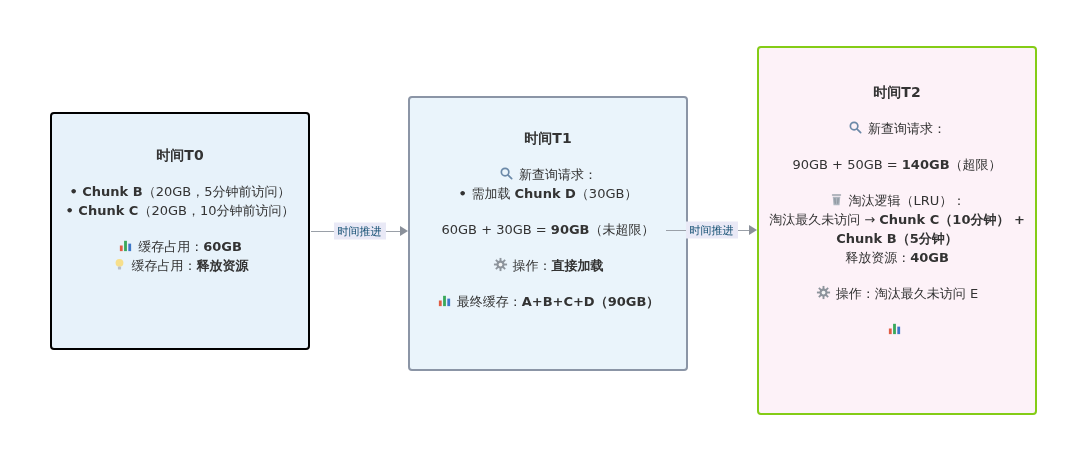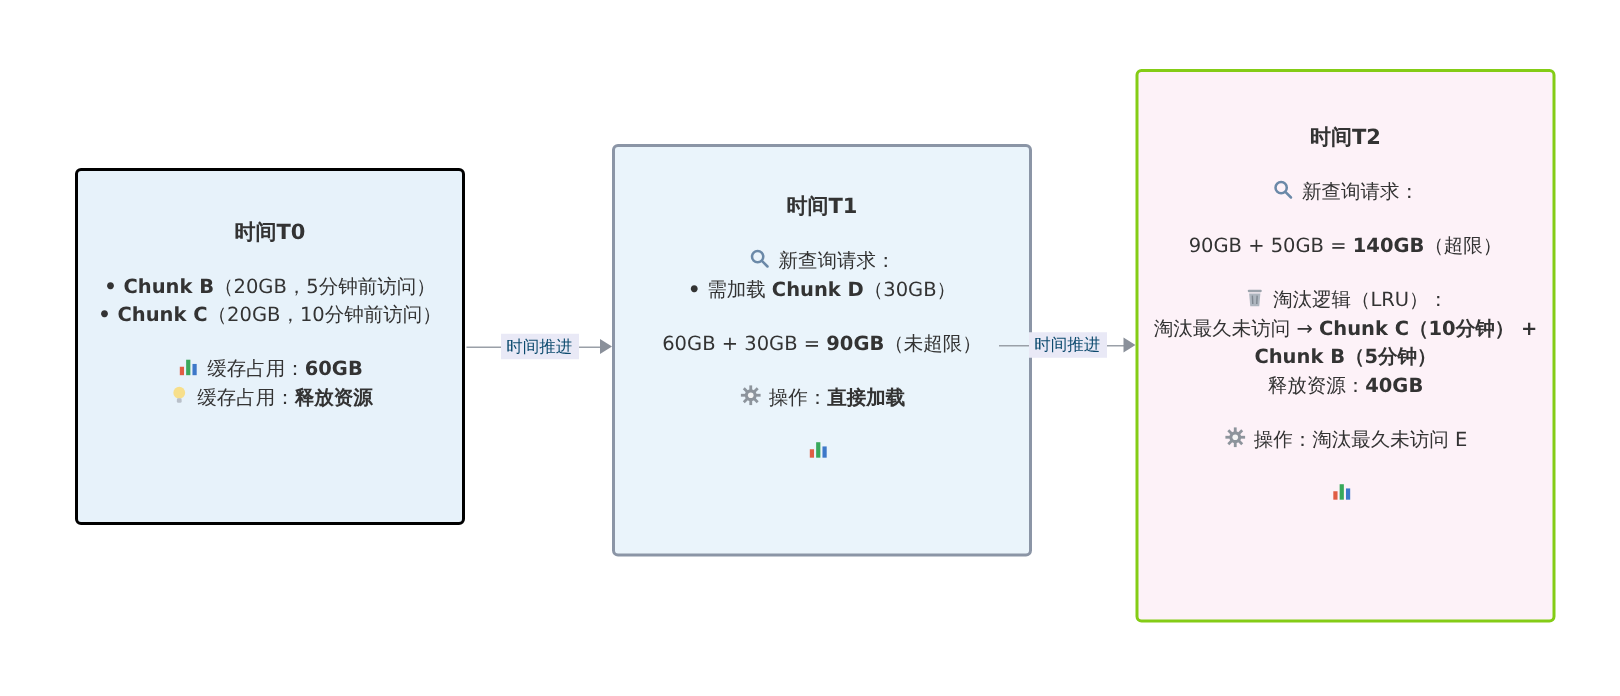--- a/index.html
+++ b/index.html
@@ -96,21 +96,21 @@
               <circle cx="8" cy="8" r="2" fill="#ffffff" fill-opacity="0.9"></circle>
             </svg></span><span><span>操作：</span><span class="b">直接加载</span></span>
       </div>
     </div>
     <div class="section">
       <div class="line">
         <span class="ic"><svg width="15" height="15" viewBox="0 0 16 16">
               <rect x="2" y="8" width="3" height="6" fill="#e05d44"></rect>
               <rect x="6.5" y="3" width="3" height="11" fill="#39a85b"></rect>
               <rect x="11" y="6" width="3" height="8" fill="#3d78c9"></rect>
-            </svg></span>
+            </svg></span><span><span>最终缓存：</span><span class="b">A+B+C+D（90GB）</span></span>
       </div>
     </div>
   </div>
 
   <div class="arrow arrow-2">
     <div class="shaft"></div>
     <div class="head"></div>
     <div class="lbl">时间推进</div>
   </div>
 

